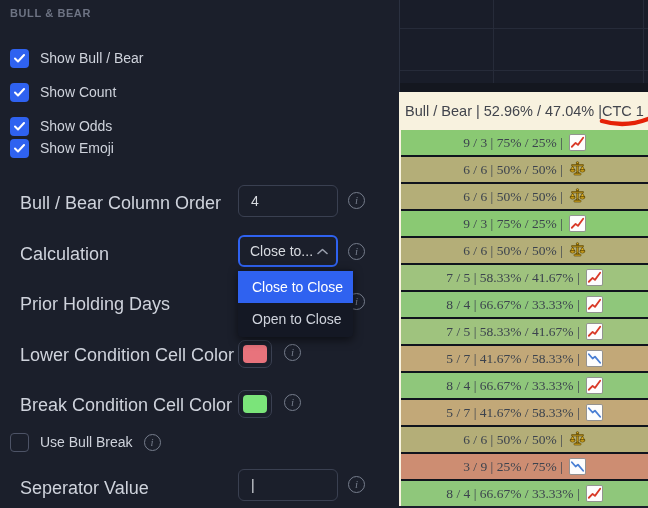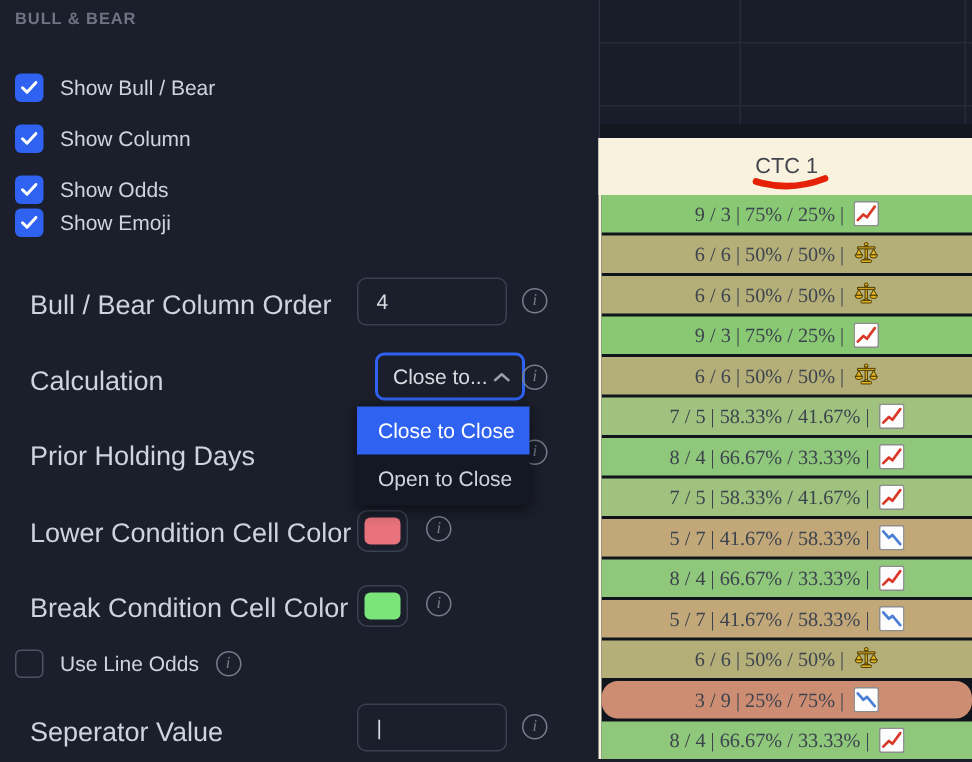--- a/index.html
+++ b/index.html
@@ -31,21 +31,21 @@
     color:#d8dbe0; font-size:14px; font-family:inherit; padding:0 12px; outline:none;
   }
   .info {
     position:absolute; width:17px; height:17px; border:1px solid #767d8c; border-radius:50%;
     color:#767d8c; font-size:11px; line-height:15px; text-align:center;
     font-family:"Liberation Serif", serif; font-style:italic; cursor:pointer;
   }
   .select {
     position:absolute; left:238px; top:235px; width:100px; height:32px;
     border:2px solid #2f62f0; border-radius:6px; display:flex; align-items:center;
-    padding:0 8px 0 10px; color:#d8dbe0; font-size:14px; cursor:pointer; background:#1b1f2b;margin-left:12px;
+    padding:0 8px 0 10px; color:#d8dbe0; font-size:14px; cursor:pointer; background:#1b1f2b;
   }
   .select .val { flex:1 1 auto; overflow:hidden; white-space:nowrap; }
   .menu {
     position:absolute; left:238px; top:269px; width:115px; z-index:5;
     background:#141824; border-radius:4px; box-shadow:0 3px 10px rgba(0,0,0,.55);
     padding:2px 0; 
   }
   .mitem { height:32px; display:flex; align-items:center; padding:0 14px; font-size:14px; color:#cfd3dc; cursor:pointer; white-space:nowrap; }
   .mitem.active { background:#2f62f0; color:#ffffff; }
   .swatchbtn {
@@ -93,21 +93,21 @@
           </svg>
       </span>
       <span class="clabel">Show Bull / Bear</span>
     </div>
     <div class="crow" style="top:82px">
       <span class="cbox on">
         <svg width="11" height="9" viewBox="0 0 11 9">
             <polyline points="1,4.5 4,7.5 10,1" fill="none" stroke="#fff" stroke-width="2" stroke-linecap="round" stroke-linejoin="round"></polyline>
           </svg>
       </span>
-      <span class="clabel">Show Column</span>
+      <span class="clabel">Show Count</span>
     </div>
     <div class="crow" style="top:116px">
       <span class="cbox on">
         <svg width="11" height="9" viewBox="0 0 11 9">
             <polyline points="1,4.5 4,7.5 10,1" fill="none" stroke="#fff" stroke-width="2" stroke-linecap="round" stroke-linejoin="round"></polyline>
           </svg>
       </span>
       <span class="clabel">Show Odds</span>
     </div>
     <div class="crow" style="top:138px">
@@ -149,39 +149,40 @@
     <span class="info" style="left:284px; top:344px">i</span>
 
     <span class="flabel" style="top:395px">Break Condition Cell Color</span>
     <div class="swatchbtn" style="top:390px">
       <span class="swatch" style="background: rgb(123, 228, 122);"></span>
     </div>
     <span class="info" style="left:284px; top:394px">i</span>
 
     <div class="crow" style="top:432px">
       <span class="cbox off"></span>
-      <span class="clabel">Use Line Odds</span>
+      <span class="clabel">Use Bull Break</span>
       <span class="info" style="position:static">i</span>
     </div>
 
     <span class="flabel" style="top:478px">Seperator Value</span>
     <input class="tinput" style="top: 469px;" value="|">
     <span class="info" style="left:348px; top:476px">i</span>
   </section>
 
   <section class="rpanel">
     <div class="dark-top">
       <div class="hline" style="top:28px"></div>
       <div class="hline" style="top:70px"></div>
       <div class="vline" style="left:93px; height:92px"></div>
       <div class="vline" style="left:243px; height:92px"></div>
       <div class="dark-strip"></div>
     </div>
 
     <div class="thead">
+      <span>Bull / Bear | 52.96% / 47.04% | </span>
       <span class="ctc">
         <span>CTC 1</span>
         <svg width="52" height="13" viewBox="0 0 52 13">
           <path d="M3 5 Q 26 12 49 3" fill="none" stroke="#e52207" stroke-width="4.4" stroke-linecap="round"></path>
         </svg>
       </span>
     </div>
 
     <div class="rows" id="rows">
         <div class="trow" style="background: rgb(138, 201, 115);">
@@ -321,21 +322,21 @@
                 <path d="M3.8 5.4 L1.5 9.4 L6.1 9.4 Z"></path>
                 <path d="M1.1 9.4 a2.7 2.3 0 0 0 5.4 0 Z"></path>
                 <path d="M14.2 5.4 L11.9 9.4 L16.5 9.4 Z"></path>
                 <path d="M11.5 9.4 a2.7 2.3 0 0 0 5.4 0 Z"></path>
                 <path d="M6.6 13 L11.4 13 L9 11.6 Z"></path>
                 <rect x="5.3" y="13" width="7.4" height="1.8" rx="0.6"></rect>
               </g>
             </svg>
           </span>
       </div>
-        <div class="trow" style="background: rgb(205, 141, 114); border-radius: 11px;">
+        <div class="trow" style="background: rgb(205, 141, 114);">
         <span>3 / 9 | 25% / 75% |</span>
         <span class="ricon">
             <svg width="17" height="17" viewBox="0 0 18 18">
               <rect x="0.5" y="0.5" width="17" height="17" rx="1.5" fill="#fdfdfd" stroke="#8d8d8d"></rect>
               <polyline points="3,4.5 7,9 9.5,7 15,13.5" fill="none" stroke="#4a7fd4" stroke-width="1.9" stroke-linecap="round" stroke-linejoin="round"></polyline>
             </svg>
           </span>
       </div>
         <div class="trow" style="background: rgb(143, 199, 123);">
         <span>8 / 4 | 66.67% / 33.33% |</span>

